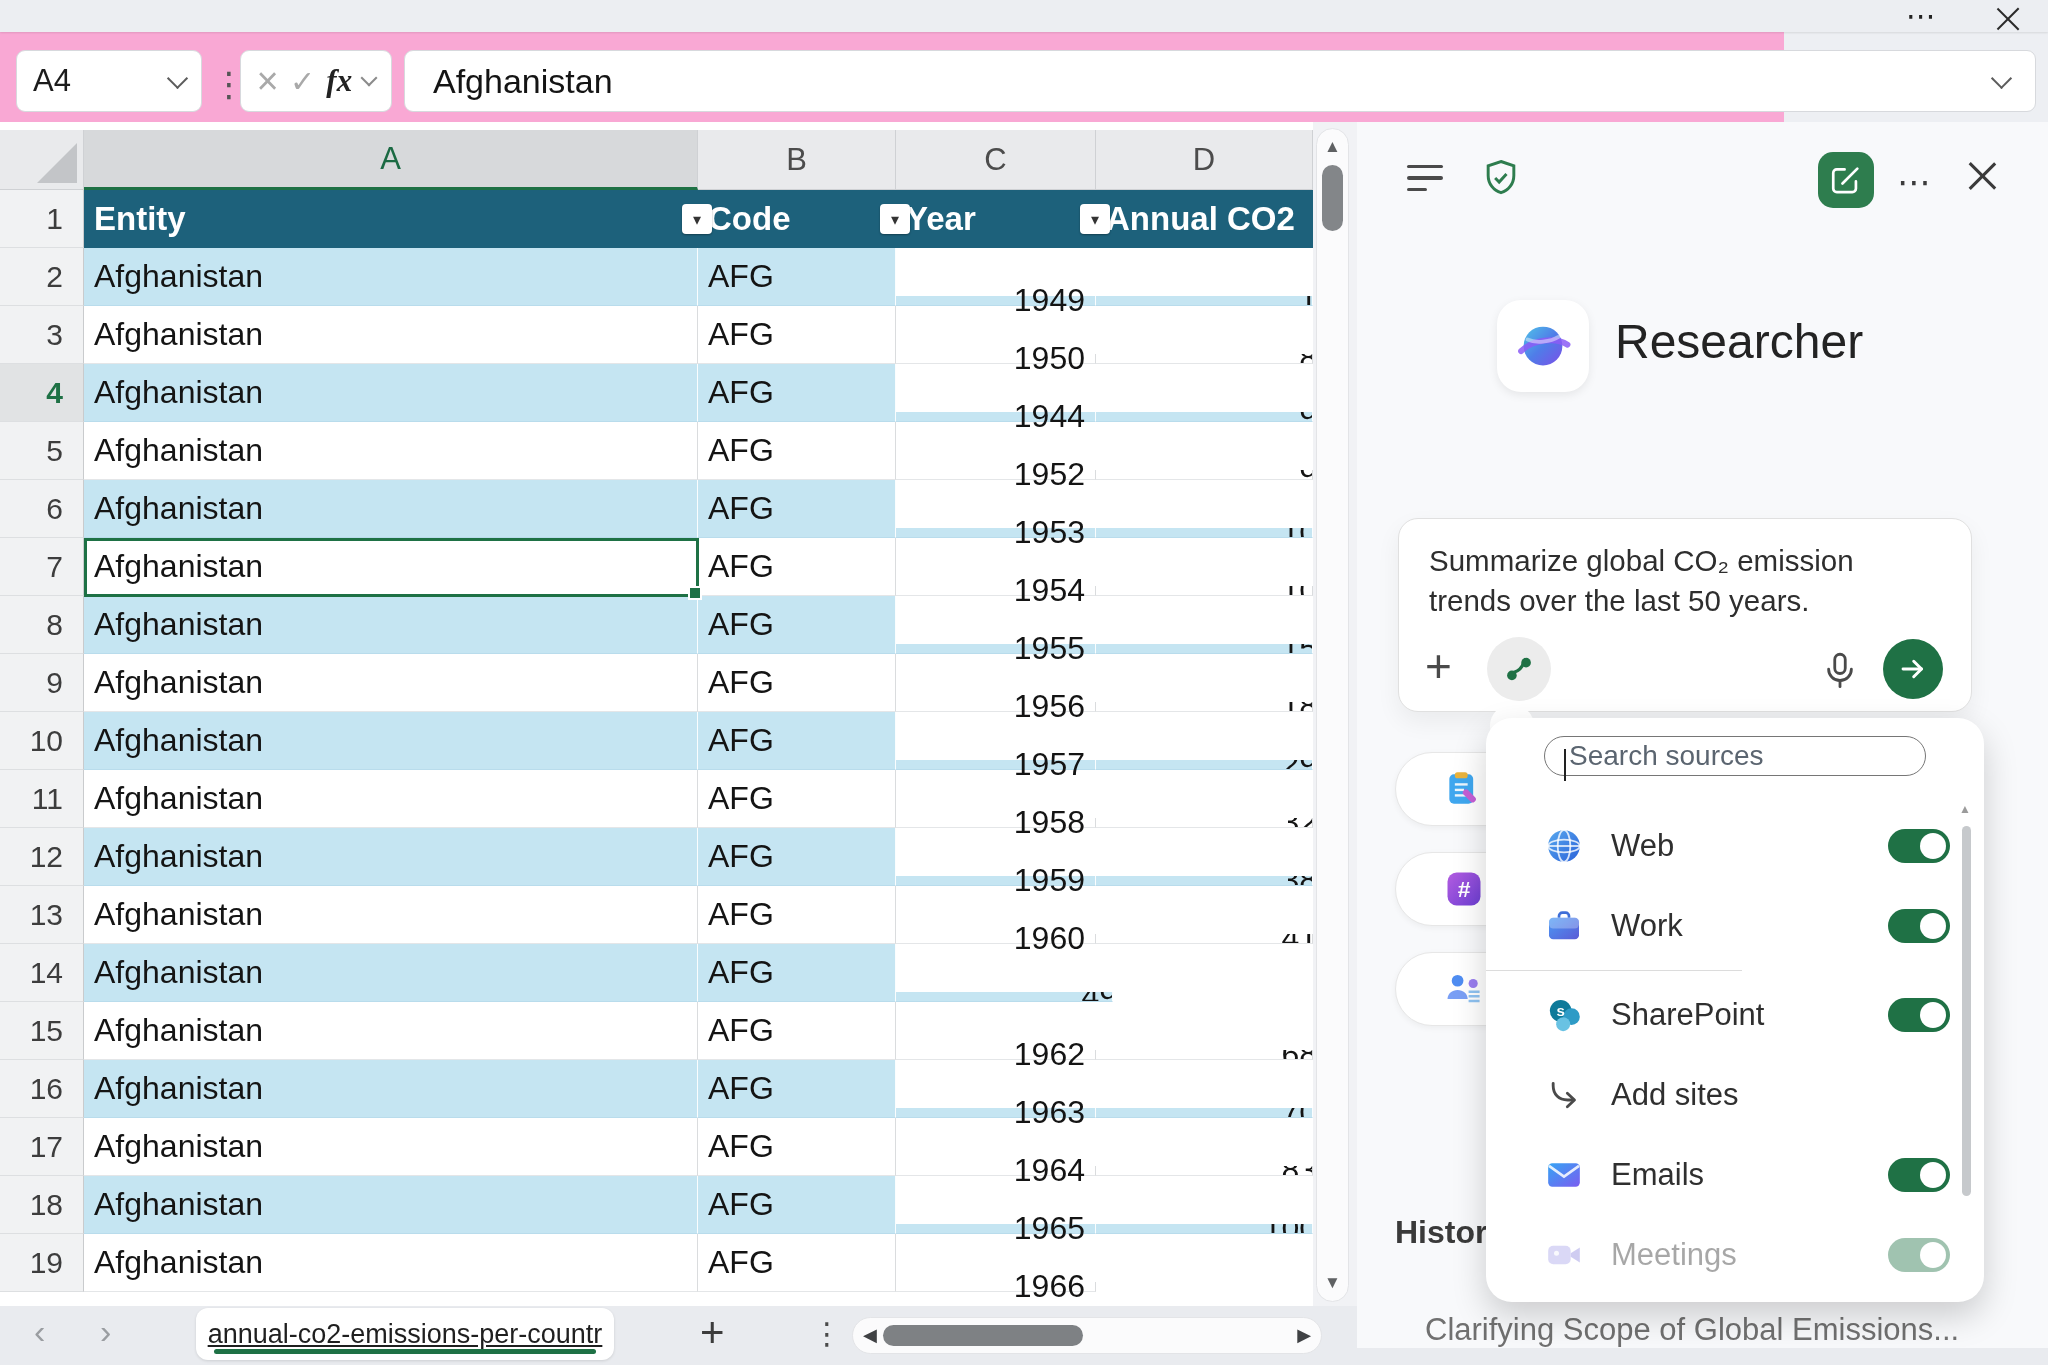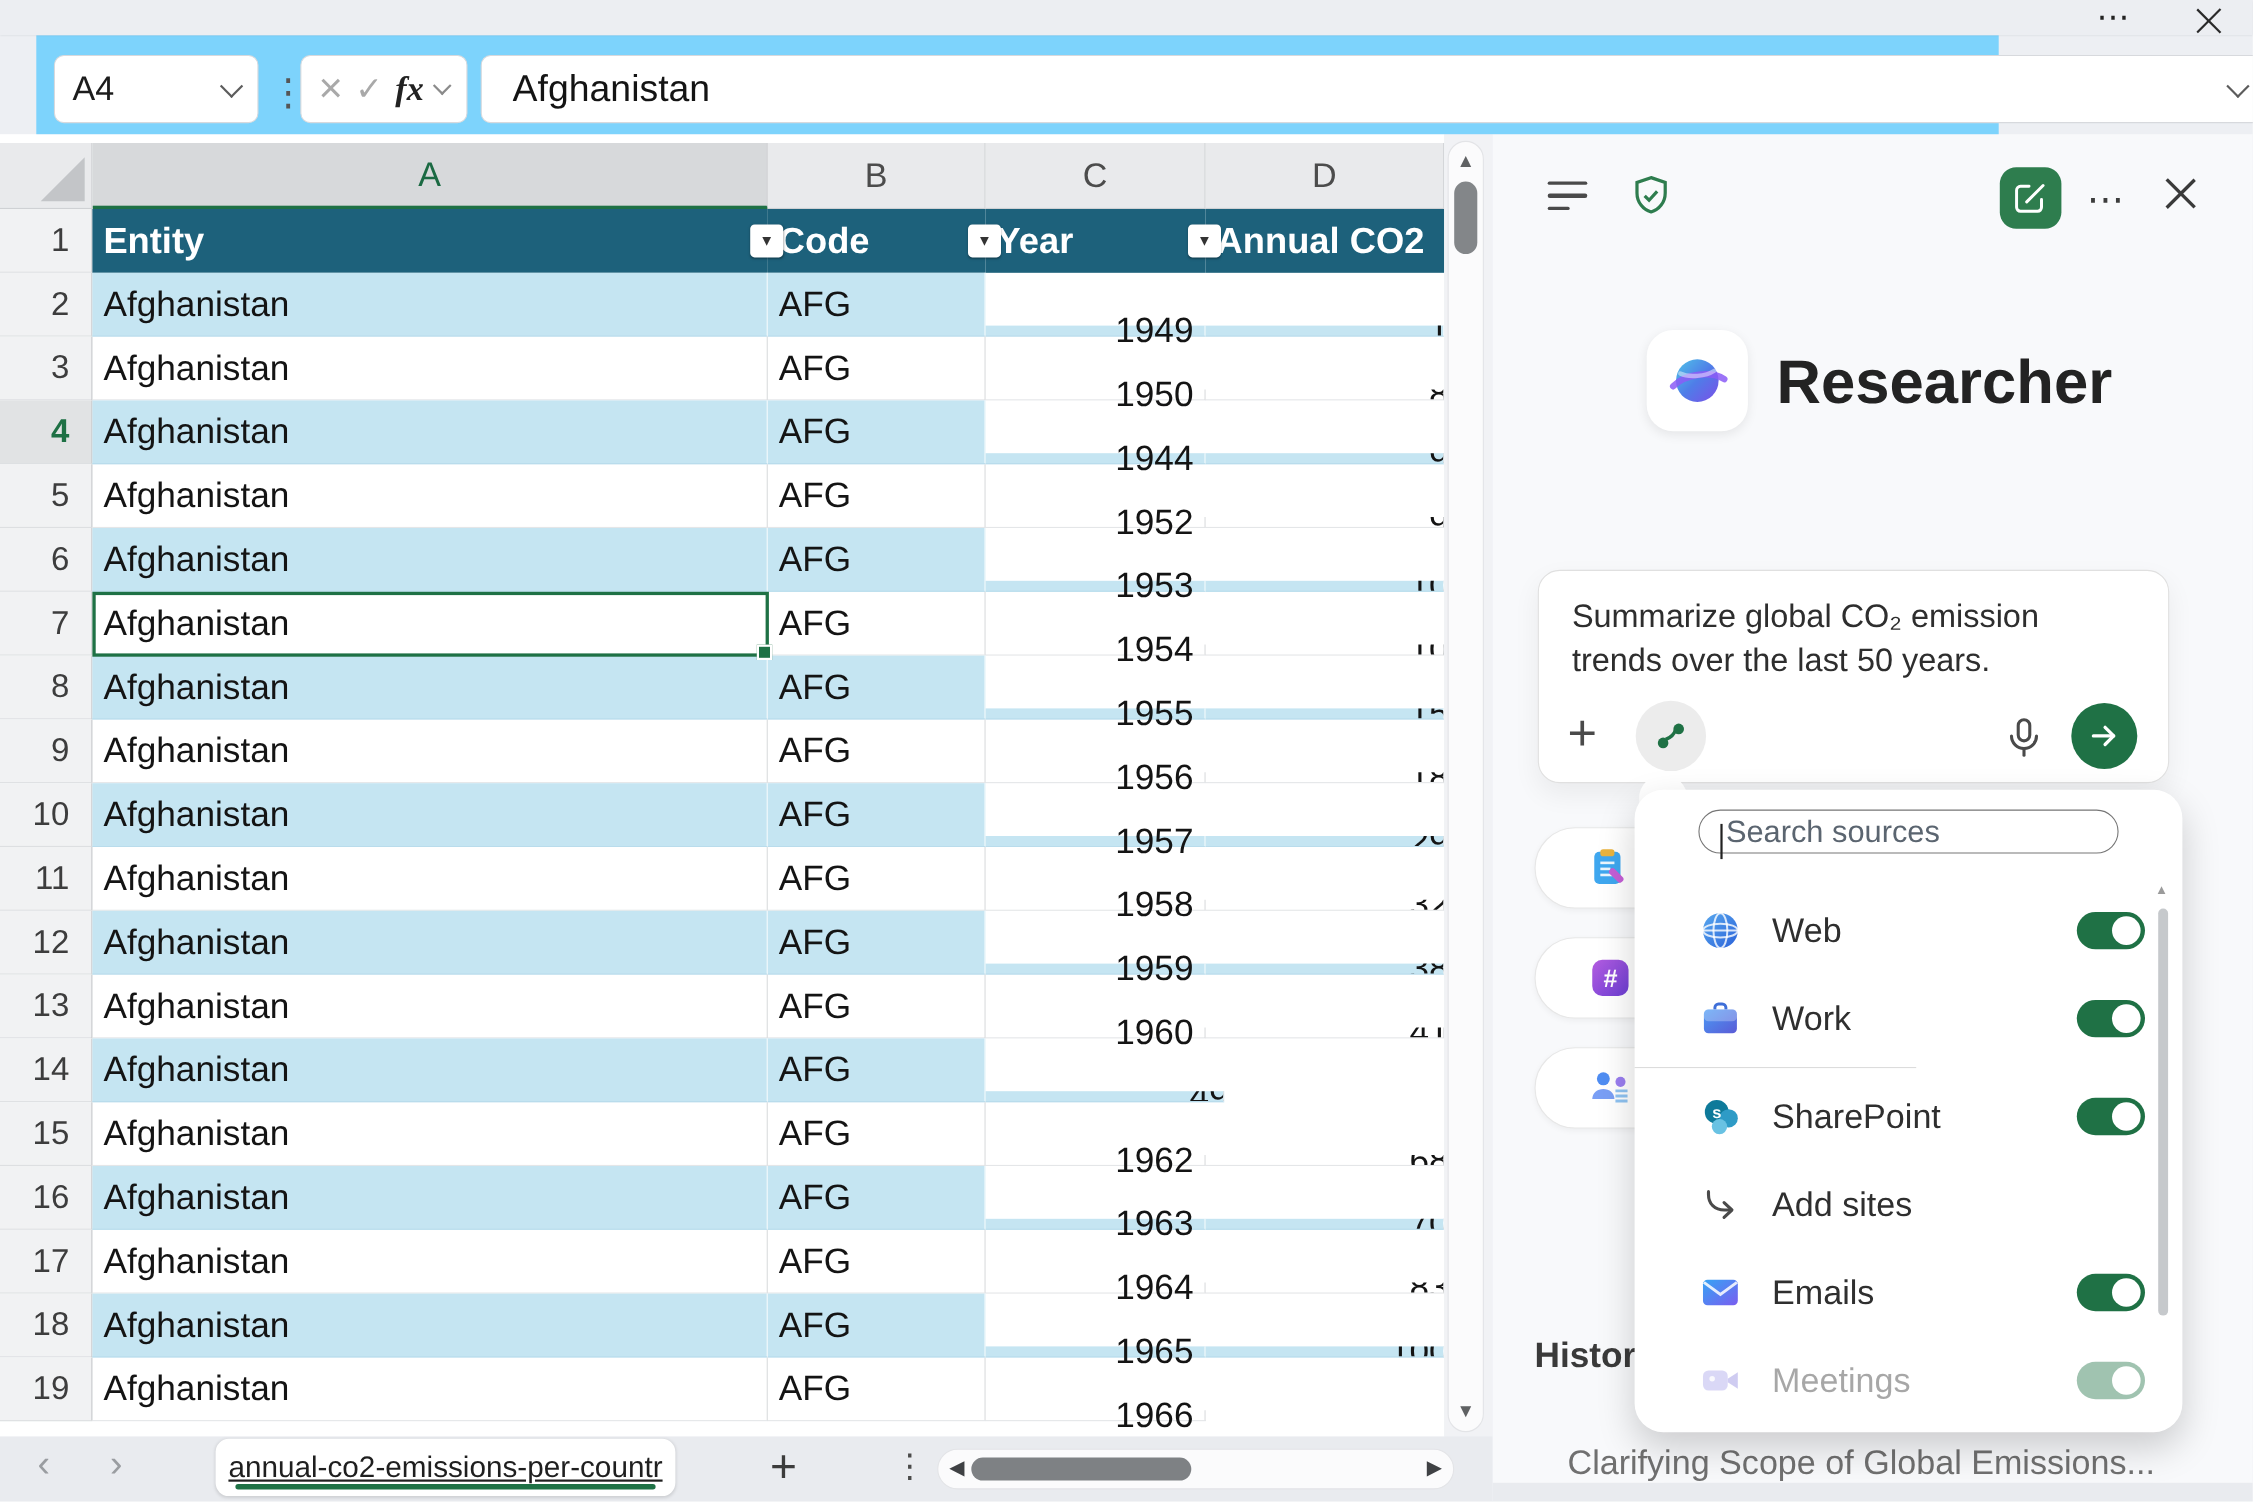--- a/index.html
+++ b/index.html
@@ -11,21 +11,21 @@
   }
   
   .titlebar{position:absolute;left:0;top:0;width:2048px;height:32px;background:#eceef2;
     box-shadow:0 1px 2px rgba(0,0,0,.10);z-index:30;}
   .titlebar .win-more{position:absolute;right:110px;top:-2px;font-size:30px;color:#222;letter-spacing:2px;}
   .winx{position:absolute;right:28px;top:4px;width:24px;height:24px;}
   .winx span{position:absolute;left:11px;top:0;width:2.4px;height:30px;background:#2a2a2a;}
   .winx .l1{transform:rotate(45deg);} .winx .l2{transform:rotate(-45deg);}
 
   
-  .fbar{position:absolute;left:0;top:32px;width:1784px;height:90px;background:#7dd3fc;z-index:20;margin-left:33px;}
+  .fbar{position:absolute;left:0;top:32px;width:1784px;height:90px;background:#f9a8d4;z-index:20;}
   .fbox{position:absolute;top:18px;height:62px;background:#fff;border:1px solid #d7d9dd;border-radius:9px;
     display:flex;align-items:center;box-sizing:border-box;}
   .namebox{left:16px;width:186px;padding:0 16px;justify-content:space-between;}
   .namebox .nb-text{font-size:31px;color:#1c1c1c;}
   .chev{width:13px;height:13px;border-right:2.6px solid #5c5c5c;border-bottom:2.6px solid #5c5c5c;
     transform:rotate(45deg);margin-top:-6px;}
   .vdots{position:absolute;left:212px;top:32px;font-size:34px;color:#555;}
   .fxgroup{left:240px;width:152px;justify-content:space-around;padding:0 10px;}
   .fx-cancel{font-size:38px;color:#a9a9a9;line-height:1;}
   .fx-ok{font-size:30px;color:#a9a9a9;}
@@ -98,21 +98,21 @@
   .hamburger span{display:block;height:3.4px;background:#4a4a4a;border-radius:2px;margin-bottom:8px;}
   .iconbtn{display:flex;align-items:center;justify-content:center;}
   .compose{width:56px;height:56px;background:#2e7d4e;border-radius:15px;}
   .p-more{font-size:34px;color:#3c3c3c;letter-spacing:2px;}
   .px{width:30px;height:30px;position:relative;}
   .px span{position:absolute;left:14px;top:0;width:2.6px;height:36px;background:#3a3a3a;}
   .px .l1{transform:rotate(45deg);} .px .l2{transform:rotate(-45deg);}
 
   .logo-card{left:140px;top:178px;width:92px;height:92px;background:#fff;border-radius:24px;
     box-shadow:0 3px 10px rgba(0,0,0,.08);display:flex;align-items:center;justify-content:center;}
-  .p-title{left:258px;top:192px;font-size:56px;font-weight:bold;color:#232323;}
+  .p-title{left:258px;top:192px;font-size:48px;font-weight:normal;color:#232323;}
 
   .prompt-card{left:41px;top:396px;width:574px;height:194px;background:#fff;border:1px solid #e0e0e0;
     border-radius:20px;box-shadow:0 10px 24px rgba(0,0,0,.06);box-sizing:border-box;z-index:2;}
   .prompt-text{position:absolute;left:30px;top:22px;width:500px;font-size:29.5px;line-height:40px;color:#2e2e2e;}
   .pc-plus{position:absolute;left:26px;bottom:22px;font-size:46px;font-weight:300;color:#4a4a4a;line-height:1;}
   .pc-conn{position:absolute;left:88px;bottom:10px;width:64px;height:64px;border-radius:50%;background:#ececec;
     display:flex;align-items:center;justify-content:center;}
   .pc-mic{position:absolute;right:110px;bottom:20px;}
   .pc-send{position:absolute;right:28px;bottom:12px;width:60px;height:60px;border-radius:50%;background:#1f7145;
     display:flex;align-items:center;justify-content:center;}

